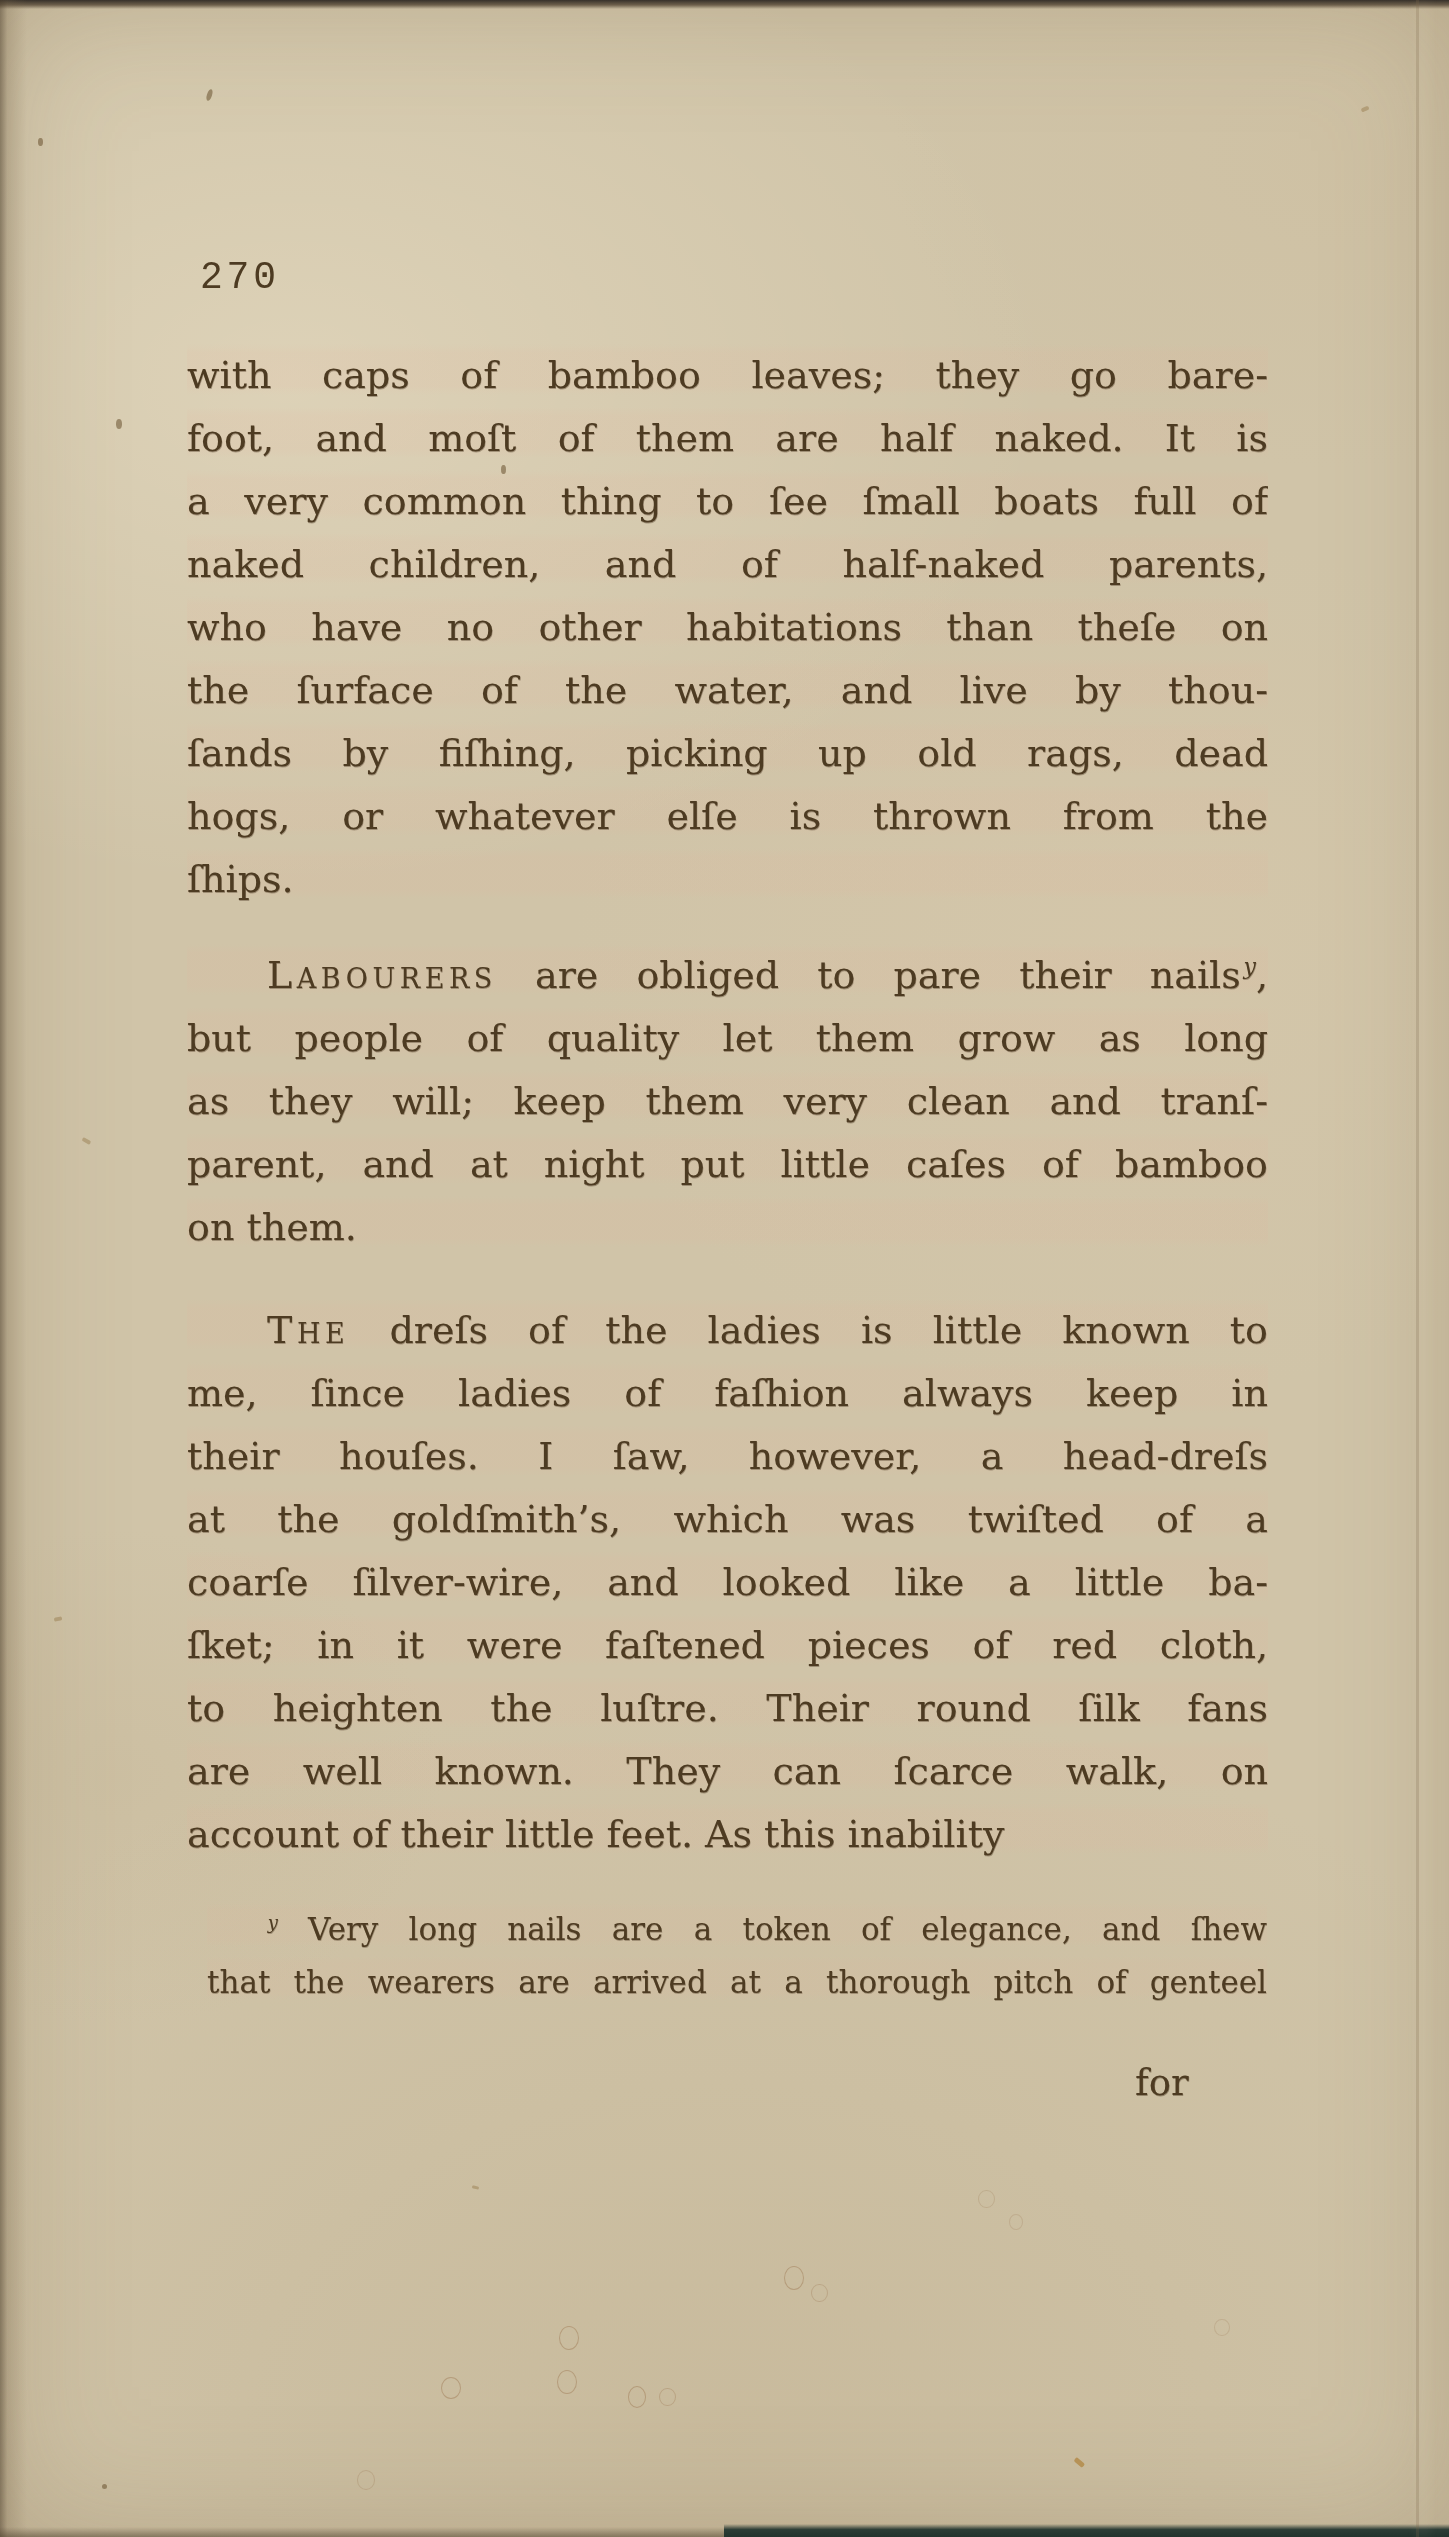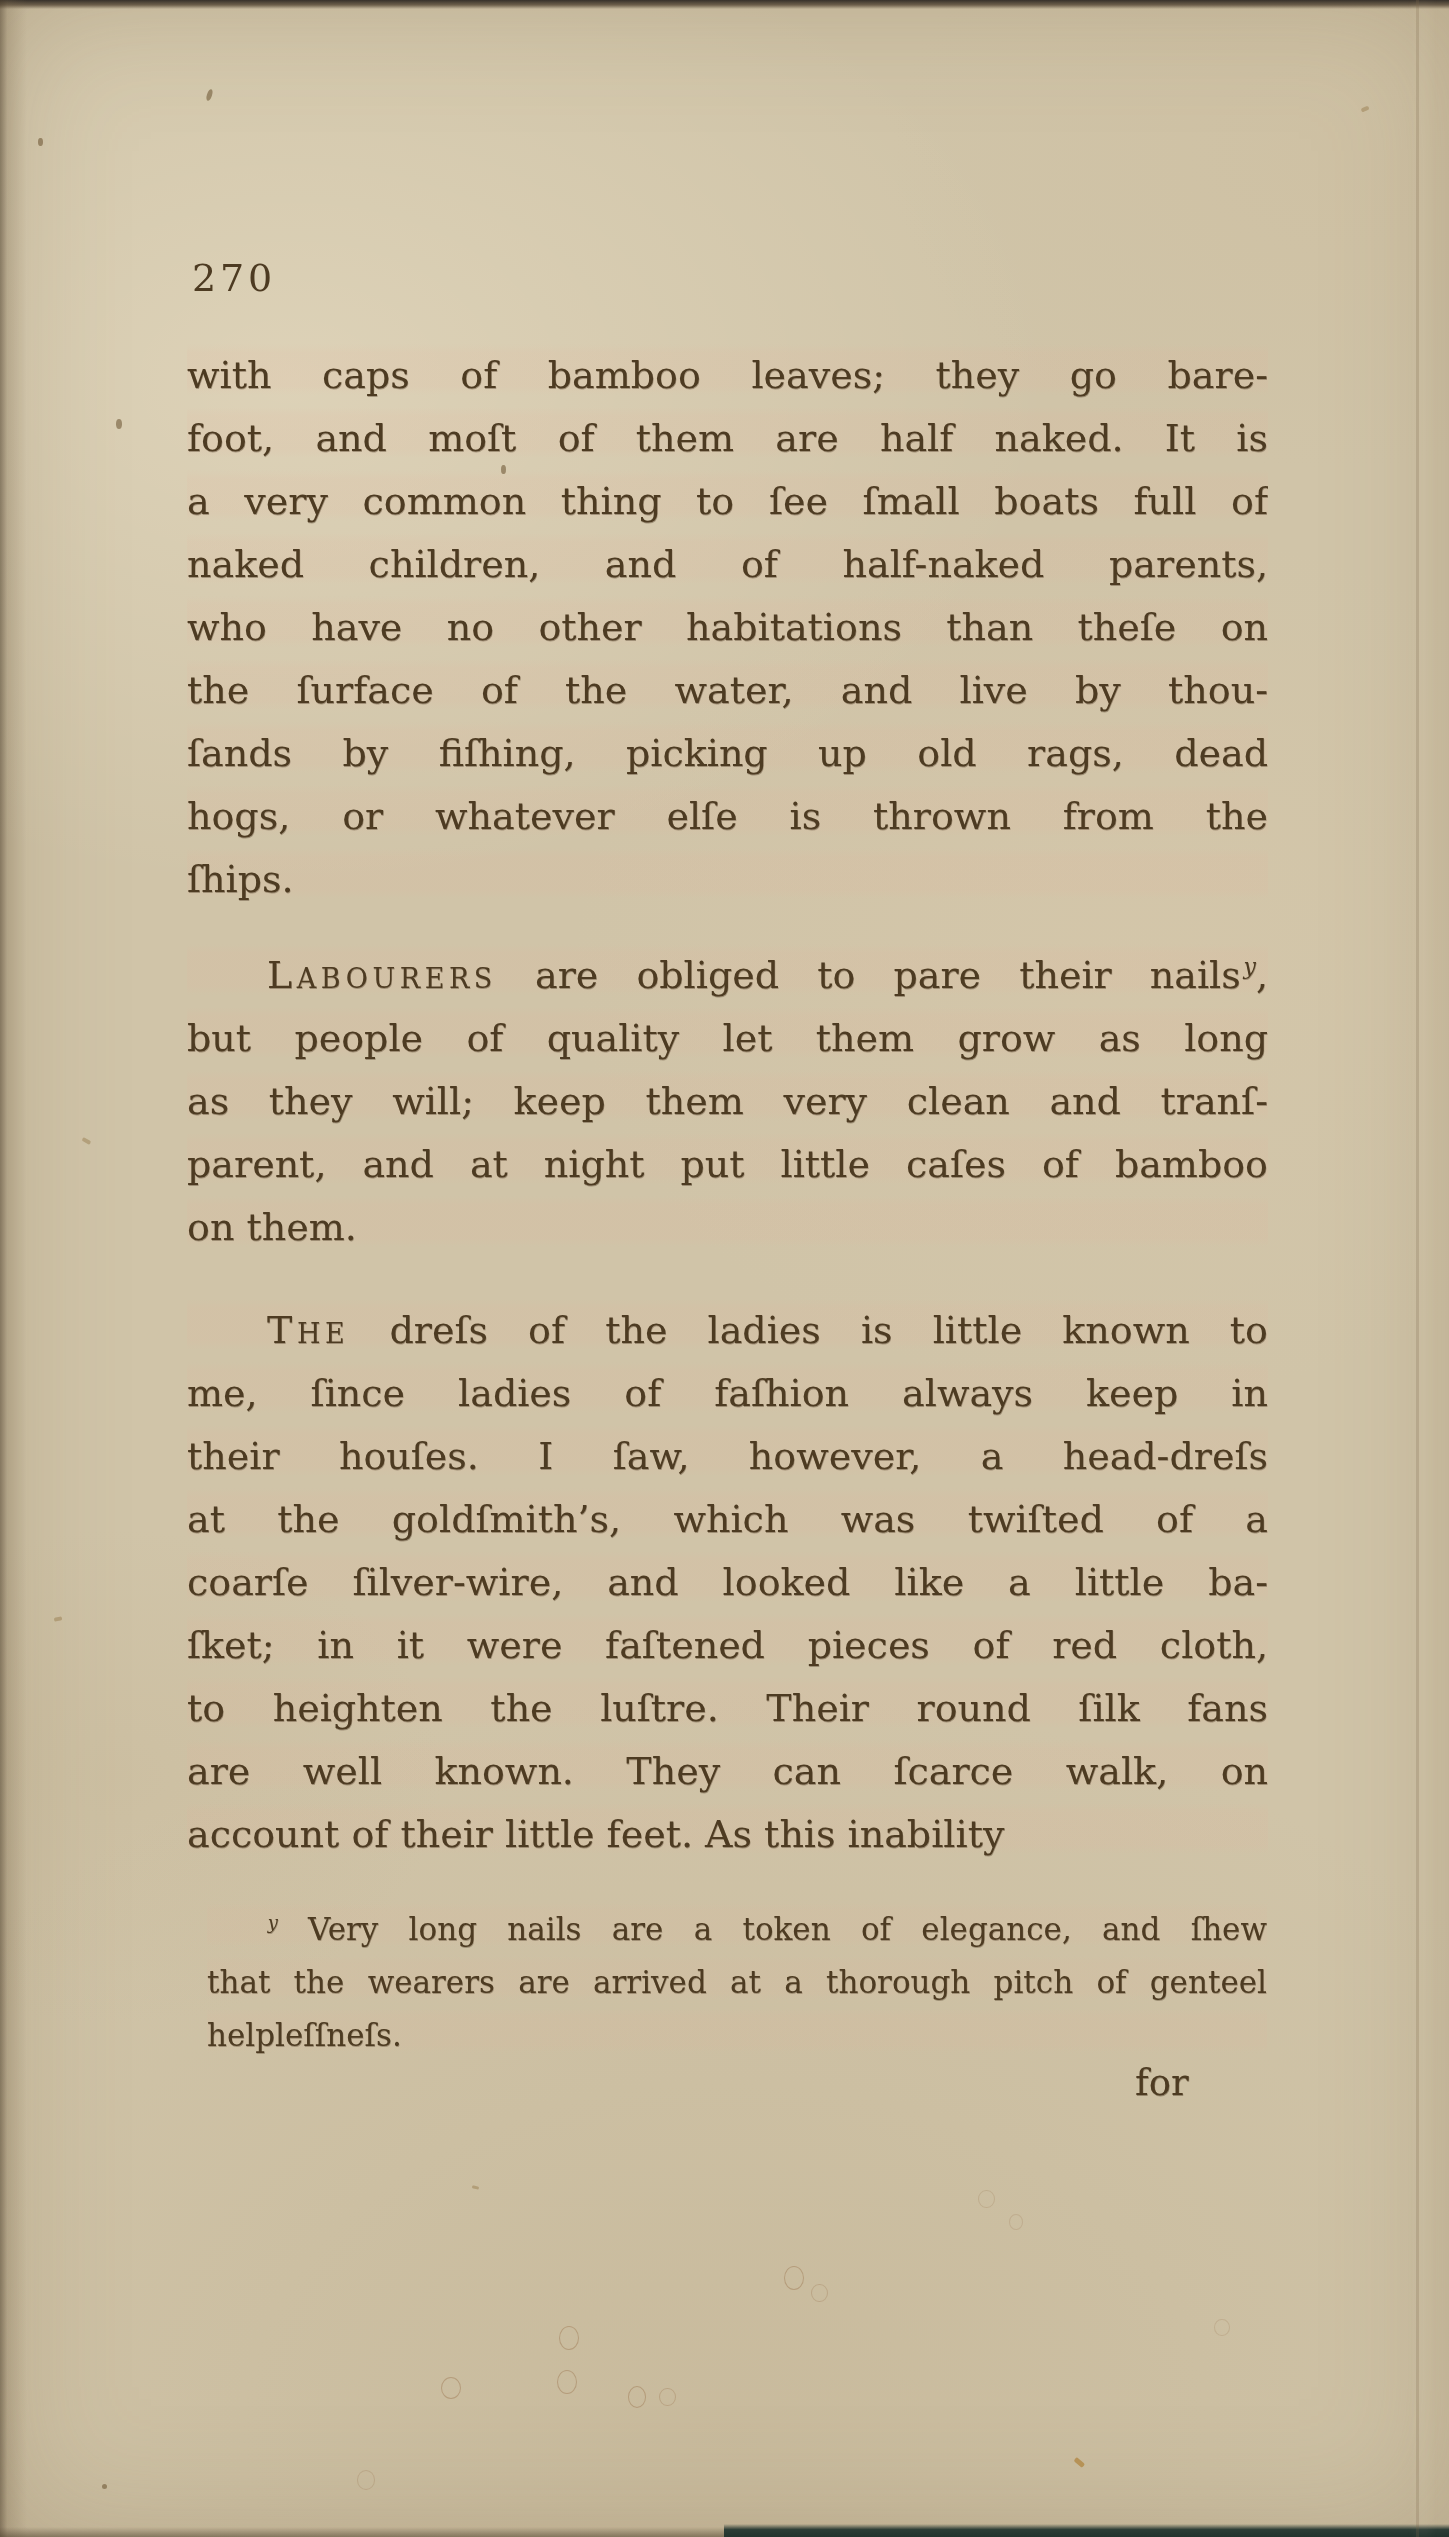--- a/index.html
+++ b/index.html
@@ -39,21 +39,21 @@
       rgba(231,173,152,0.10) 42px, rgba(231,173,152,0.00) 51px, rgba(231,173,152,0.00) 63px);
   }
   .jline{height:63px;line-height:63px;overflow:hidden;text-align:justify;}
   .jline::after{content:"";display:inline-block;width:100%;height:0;}
   .nline{height:63px;line-height:63px;}
   .indent{text-indent:80px;}
   .sc{font-variant:small-caps;letter-spacing:0.12em;}
   sup.fnmark{font-size:0.58em;font-style:italic;vertical-align:super;line-height:0;margin-left:2.7px;}
 
   .header{position:absolute;top:243px;left:187px;width:1081px;height:58px;}
-  .pagenum{position:absolute;left:5px;top:12.7px;font-size:38px;letter-spacing:0.10em;}
+  .pagenum{position:absolute;left:13px;top:12.7px;font-size:38px;letter-spacing:0.10em;font-family:Liberation Mono, monospace;}
   .runtitle{position:absolute;left:161px;top:0px;font-size:43px;
     letter-spacing:0.26em;word-spacing:0.42em;
     text-shadow:0.7px 0.9px 0.7px rgba(62,44,22,0.4);}
 
   .footnote{position:absolute;left:207px;width:1060px;font-size:31px;
     text-shadow:0.5px 0.5px 0.5px rgba(62,44,22,0.32);
     background-image:repeating-linear-gradient(180deg,
       rgba(231,173,152,0.00) 0px, rgba(231,173,152,0.08) 7.3px,
       rgba(231,173,152,0.08) 36px, rgba(231,173,152,0.00) 44px, rgba(231,173,152,0.00) 53px);}
   .fjline{height:53px;line-height:53px;overflow:hidden;text-align:justify;}
@@ -112,21 +112,20 @@
     <div class="jline">coarſe ſilver-wire, and looked like a little ba-</div>
     <div class="jline">ſket; in it were faſtened pieces of red cloth,</div>
     <div class="jline">to heighten the luſtre.  Their round ſilk fans</div>
     <div class="jline">are well known.  They can ſcarce walk, on</div>
     <div class="nline">account of their little feet.  As this inability</div>
   </div>
 
   <div class="footnote" style="top:1903px;">
     <div class="fjline findent"><sup class="fnmark">y</sup><span> Very long nails are a token of elegance, and ſhew</span></div>
     <div class="fjline">that the wearers are arrived at a thorough pitch of genteel</div>
-    <div class="fnline">helpleſſneſs.</div>
   </div>
 
   <div class="catchword">for</div>
 
   <div class="ring" style="left:784px;top:2266px;width:18px;height:22px;"></div>
   <div class="ring" style="left:811px;top:2284px;width:14.5px;height:16.3px;opacity:.7;"></div>
   <div class="ring" style="left:559px;top:2326px;width:18px;height:22px;"></div>
   <div class="ring" style="left:557px;top:2370px;width:18px;height:22px;"></div>
   <div class="ring" style="left:628px;top:2386px;width:16.3px;height:20px;"></div>
   <div class="ring" style="left:659px;top:2388px;width:14.5px;height:16.3px;opacity:.75;"></div>

